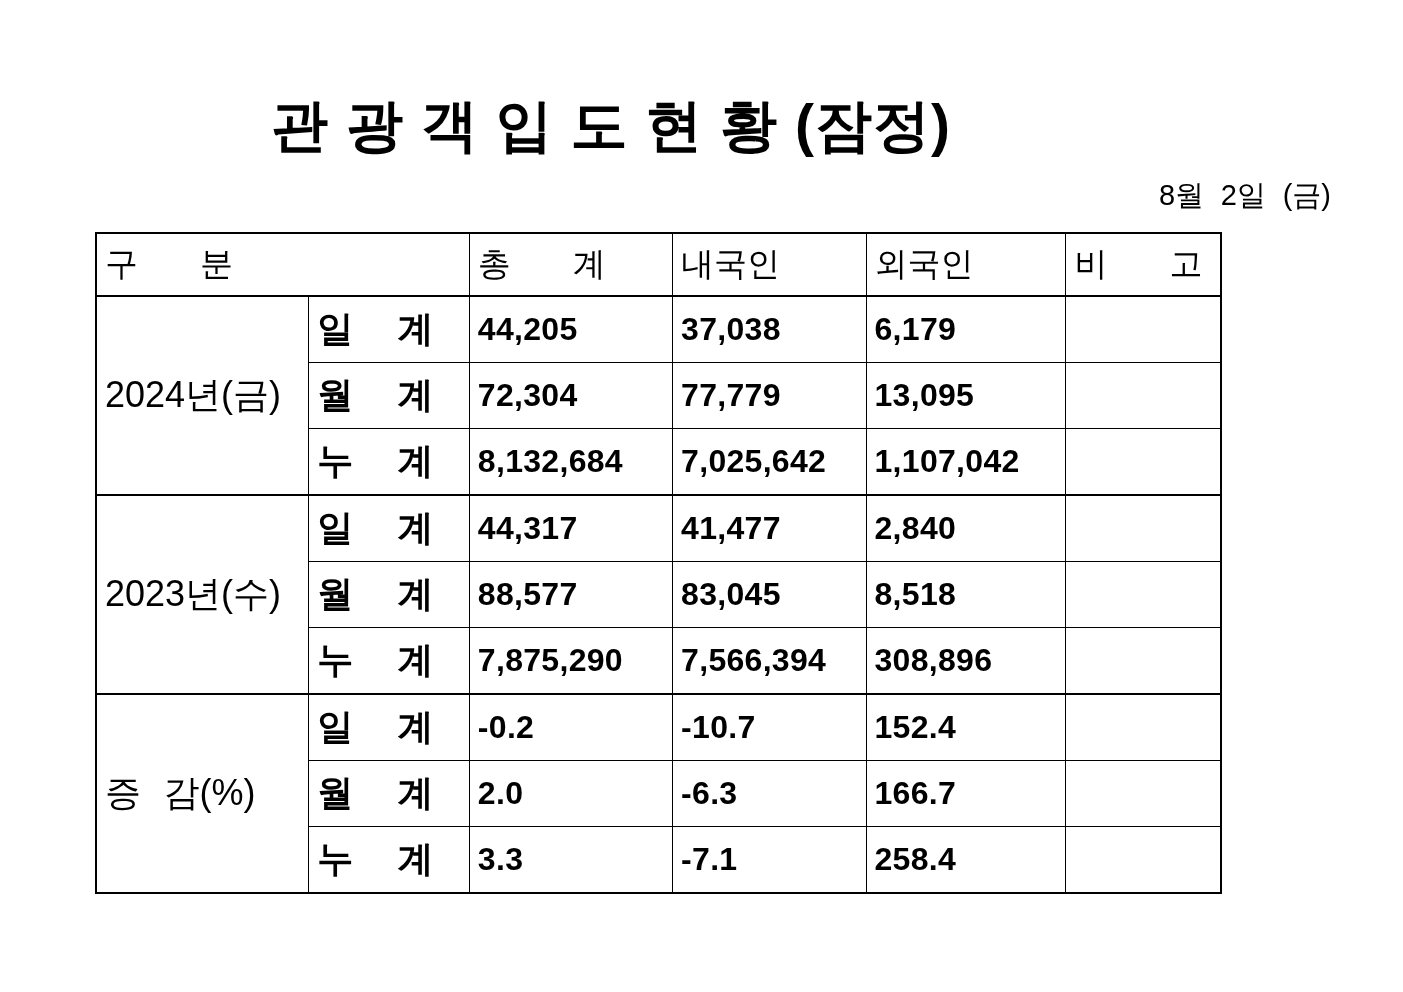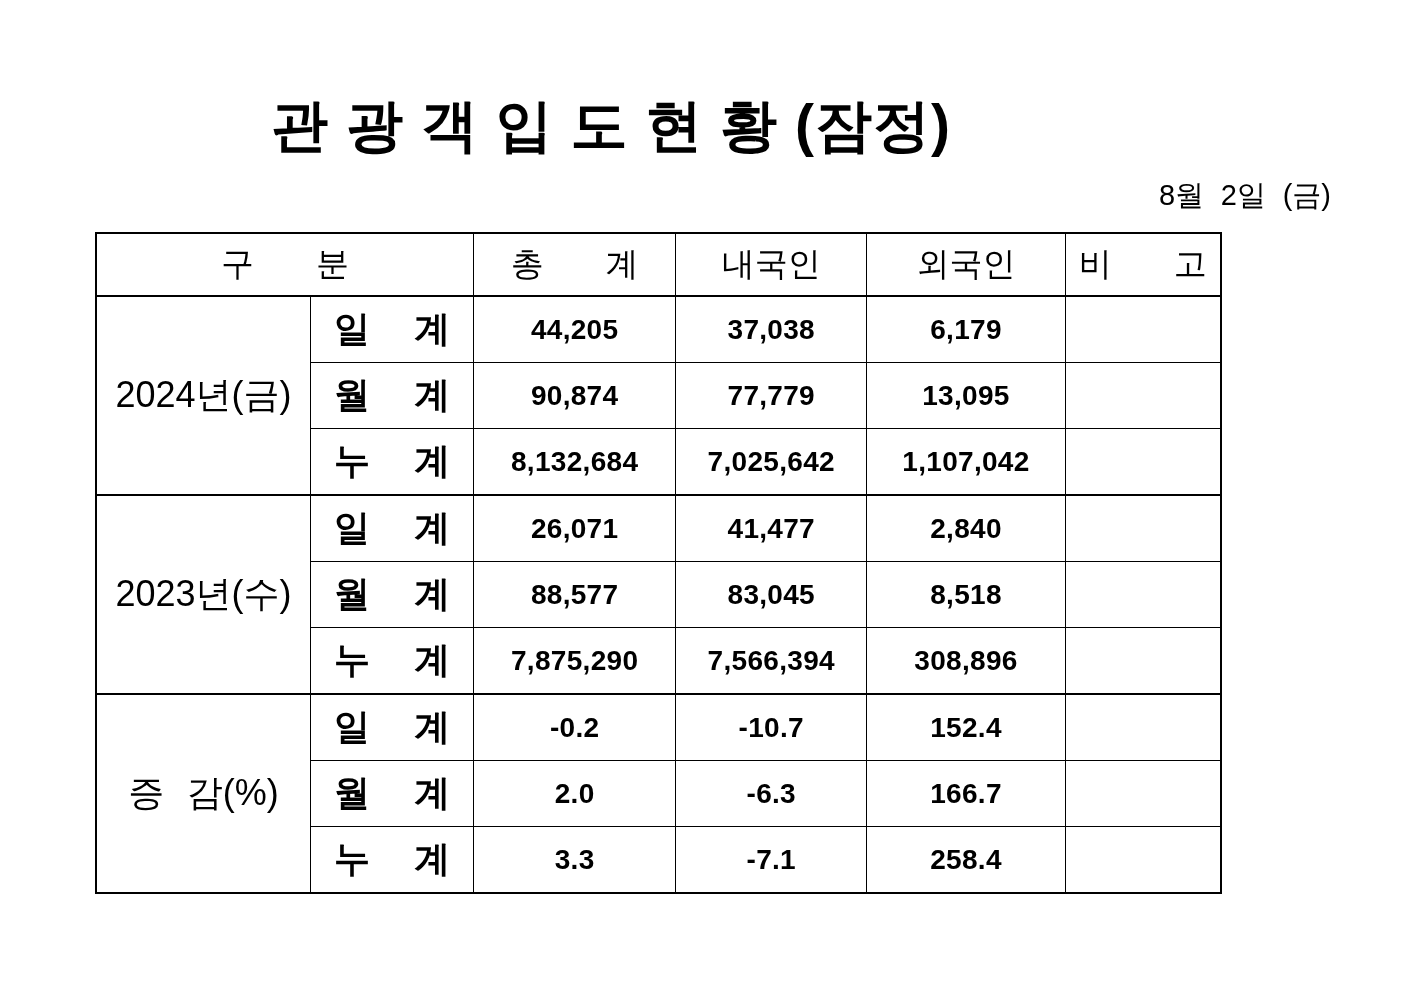--- a/index.html
+++ b/index.html
@@ -48,36 +48,36 @@
     position: absolute;
     left: 95px;
     top: 232px;
     border-collapse: collapse;
     table-layout: fixed;
     border: 2px solid #000;
   }
   table.stats th,
   table.stats td {
     border: 1px solid #000;
-    text-align: center;
+    text-align: left;
     vertical-align: middle;
     padding: 8px;
     overflow: hidden;
     white-space: pre;
     margin-top: 8px;
   }
   table.stats thead tr { height: 60px; }
   table.stats tbody tr { height: 60px; }
   table.stats thead th { border-bottom: 2px solid #000; font-weight: 400; }
   tr.group-start td { border-top: 2px solid #000; }
   .hdr  { font-size: 33px; font-weight: 400; }
   .gap  { word-spacing: 1.6em; }
   .ylab { font-size: 36px; font-weight: 400; word-spacing: 0.35em; }
   .sub  { font-size: 36px; font-weight: 700; word-spacing: 0.95em; }
-  .num  { font-size: 28px; font-weight: 700; letter-spacing: 0.3px; }
+  .num  { font-size: 32px; font-weight: 700; letter-spacing: 0.3px; }
 </style>
 </head>
 <body>
 
 <div class="page">
 
   <h1 class="title">관 광 객 입 도 현 황 (잠정)</h1>
   <div class="date">8월 2일 (금)</div>
 
   <table class="stats">
@@ -103,37 +103,37 @@
       <tr class="group-start">
         <td rowspan="3" class="ylab">2024년(금)</td>
         <td class="sub">일 계</td>
         <td class="num">44,205</td>
         <td class="num">37,038</td>
         <td class="num">6,179</td>
         <td class="num"></td>
       </tr>
       <tr>
         <td class="sub">월 계</td>
-        <td class="num">90,874</td>
+        <td class="num">72,304</td>
         <td class="num">77,779</td>
         <td class="num">13,095</td>
         <td class="num"></td>
       </tr>
       <tr>
         <td class="sub">누 계</td>
         <td class="num">8,132,684</td>
         <td class="num">7,025,642</td>
         <td class="num">1,107,042</td>
         <td class="num"></td>
       </tr>
 
       <tr class="group-start">
         <td rowspan="3" class="ylab">2023년(수)</td>
         <td class="sub">일 계</td>
-        <td class="num">26,071</td>
+        <td class="num">44,317</td>
         <td class="num">41,477</td>
         <td class="num">2,840</td>
         <td class="num"></td>
       </tr>
       <tr>
         <td class="sub">월 계</td>
         <td class="num">88,577</td>
         <td class="num">83,045</td>
         <td class="num">8,518</td>
         <td class="num"></td>

